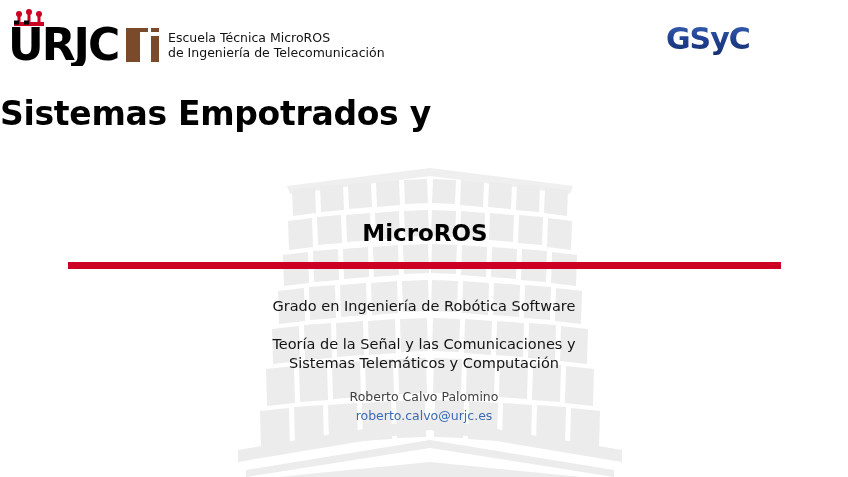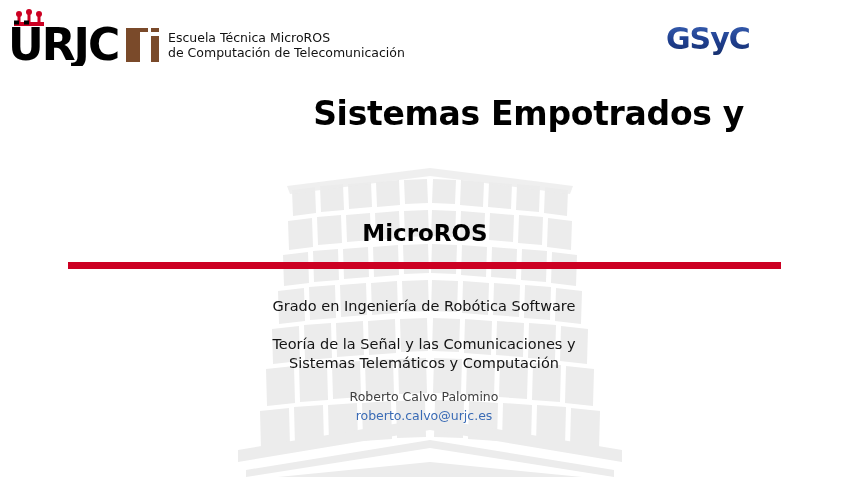--- a/index.html
+++ b/index.html
@@ -69,21 +69,21 @@
     width: 98px;
     height: 44px;
   }
 
   
   #title-block {
     position: absolute;
     left: 0;
     top: 94px;
     width: 744px;
-    text-align: right;
+    text-align: left;
     z-index: 2;
   }
   .main-title {
     font-family: "DejaVu Sans", sans-serif;
     font-weight: bold;
     font-size: 33px;
     line-height: 39px;
     color: #000000;
     letter-spacing: -0.3px;
   }
@@ -299,21 +299,21 @@
         <path fill="#7a4a2a" d="M14 8 H22 V34 H14 Z" opacity="0"></path>
         <rect x="0" y="0" width="14" height="34" fill="#7a4a2a"></rect>
         <rect x="14" y="0" width="8" height="4" fill="#7a4a2a"></rect>
         <rect x="14" y="8" width="0" height="0" fill="#7a4a2a"></rect>
 
         <rect x="25" y="0" width="8" height="4" fill="#7a4a2a"></rect>
         <rect x="25" y="8" width="8" height="26" fill="#7a4a2a"></rect>
       </svg>
       <div id="etsit-text">
         <div>Escuela Técnica MicroROS</div>
-        <div>de Computación de Telecomunicación</div>
+        <div>de Ingeniería de Telecomunicación</div>
       </div>
     </div>
 
     <svg id="gsyc-logo" viewBox="0 0 98 44" xmlns="http://www.w3.org/2000/svg">
       <defs>
         <linearGradient id="gsycgrad" x1="0" y1="0" x2="0" y2="1">
           <stop offset="0%" stop-color="#3b63b5"></stop>
           <stop offset="55%" stop-color="#1f3f8f"></stop>
           <stop offset="100%" stop-color="#16306e"></stop>
         </linearGradient>

